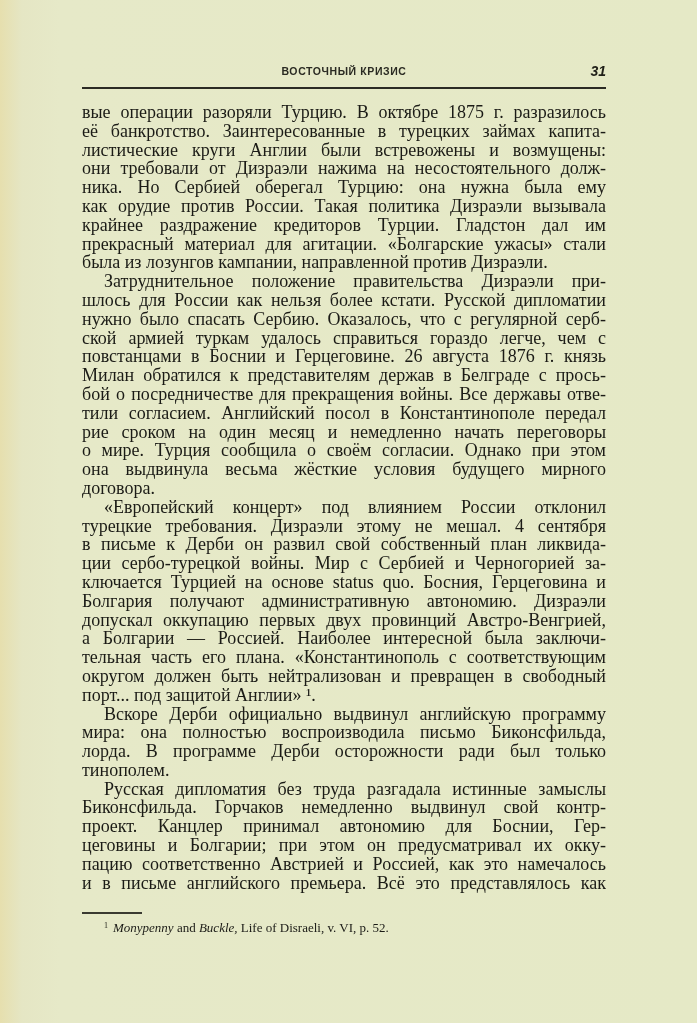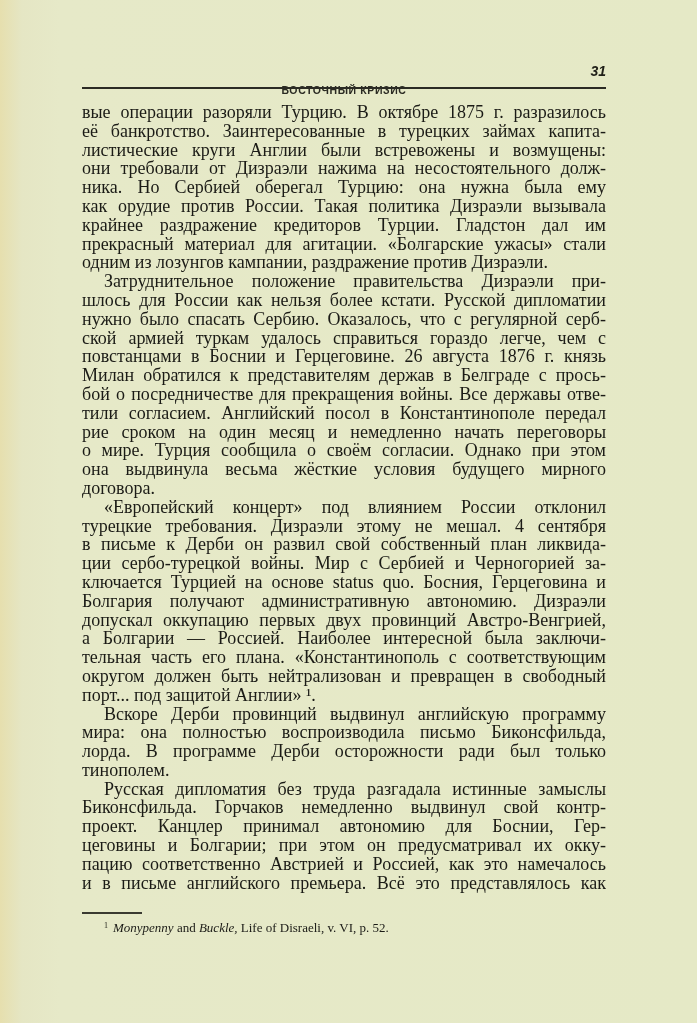--- a/index.html
+++ b/index.html
@@ -7,21 +7,21 @@
     width: 697px; height: 1023px; overflow: hidden;
     background: linear-gradient(90deg, #e6dfae 0px, #e5e6c4 22px, #e6e9c8 60px, #e5e9c6 100%);
     position: relative;
     font-family: "Liberation Serif", "DejaVu Serif", serif;
     color: #1b1b16;
   }
   .header {
     position: absolute; left: 82px; top: 62px; width: 524px; height: 28px;
   }
   .running-title {
-    position: absolute; left: 0; right: 0; top: 22px; text-align: center;
+    position: absolute; left: 0; right: 0; top: 3px; text-align: center;
     font-family: "Liberation Sans", "DejaVu Sans", sans-serif;
     font-size: 10.5px; letter-spacing: 0.6px; font-weight: bold; color: #2a2a22;
   }
   .page-number {
     position: absolute; right: 0; top: 1px;
     font-family: "Liberation Sans", "DejaVu Sans", sans-serif;
     font-size: 14px; font-weight: bold; font-style: italic; color: #202018; text-align: center;
   }
   .header-rule {
     position: absolute; left: 0; right: 0; top: 25px; height: 2px; background: #2b2b24;
@@ -56,21 +56,21 @@
 
 <div class="body-text" id="body-text">
     <span class="line">вые операции разоряли Турцию. В октябре 1875 г. разразилось</span>
     <span class="line">её банкротство. Заинтересованные в турецких займах капита-</span>
     <span class="line">листические круги Англии были встревожены и возмущены:</span>
     <span class="line">они требовали от Дизраэли нажима на несостоятельного долж-</span>
     <span class="line">ника. Но Сербией оберегал Турцию: она нужна была ему</span>
     <span class="line">как орудие против России. Такая политика Дизраэли вызывала</span>
     <span class="line">крайнее раздражение кредиторов Турции. Гладстон дал им</span>
     <span class="line">прекрасный материал для агитации. «Болгарские ужасы» стали</span>
-    <span class="line last">одним из лозунгов кампании, раздражение против Дизраэли.</span>
+    <span class="line last">была из лозунгов кампании, направленной против Дизраэли.</span>
     <span class="line indent">Затруднительное положение правительства Дизраэли при-</span>
     <span class="line">шлось для России как нельзя более кстати. Русской дипломатии</span>
     <span class="line">нужно было спасать Сербию. Оказалось, что с регулярной серб-</span>
     <span class="line">ской армией туркам удалось справиться гораздо легче, чем с</span>
     <span class="line">повстанцами в Боснии и Герцеговине. 26 августа 1876 г. князь</span>
     <span class="line">Милан обратился к представителям держав в Белграде с прось-</span>
     <span class="line">бой о посредничестве для прекращения войны. Все державы отве-</span>
     <span class="line">тили согласием. Английский посол в Константинополе передал</span>
     <span class="line">рие сроком на один месяц и немедленно начать переговоры</span>
     <span class="line">о мире. Турция сообщила о своём согласии. Однако при этом</span>
@@ -80,21 +80,21 @@
     <span class="line">турецкие требования. Дизраэли этому не мешал. 4 сентября</span>
     <span class="line">в письме к Дерби он развил свой собственный план ликвида-</span>
     <span class="line">ции сербо-турецкой войны. Мир с Сербией и Черногорией за-</span>
     <span class="line">ключается Турцией на основе status quo. Босния, Герцеговина и</span>
     <span class="line">Болгария получают административную автономию. Дизраэли</span>
     <span class="line">допускал оккупацию первых двух провинций Австро-Венгрией,</span>
     <span class="line">а Болгарии — Россией. Наиболее интересной была заключи-</span>
     <span class="line">тельная часть его плана. «Константинополь с соответствующим</span>
     <span class="line">округом должен быть нейтрализован и превращен в свободный</span>
     <span class="line last">порт... под защитой Англии» ¹.</span>
-    <span class="line indent">Вскоре Дерби провинций выдвинул английскую программу</span>
+    <span class="line indent">Вскоре Дерби официально выдвинул английскую программу</span>
     <span class="line">мира: она полностью воспроизводила письмо Биконсфильда,</span>
     <span class="line">лорда. В программе Дерби осторожности ради был только</span>
     <span class="line last">тинополем.</span>
     <span class="line indent">Русская дипломатия без труда разгадала истинные замыслы</span>
     <span class="line">Биконсфильда. Горчаков немедленно выдвинул свой контр-</span>
     <span class="line">проект. Канцлер принимал автономию для Боснии, Гер-</span>
     <span class="line">цеговины и Болгарии; при этом он предусматривал их окку-</span>
     <span class="line">пацию соответственно Австрией и Россией, как это намечалось</span>
     <span class="line">и в письме английского премьера. Всё это представлялось как</span>
   </div>

